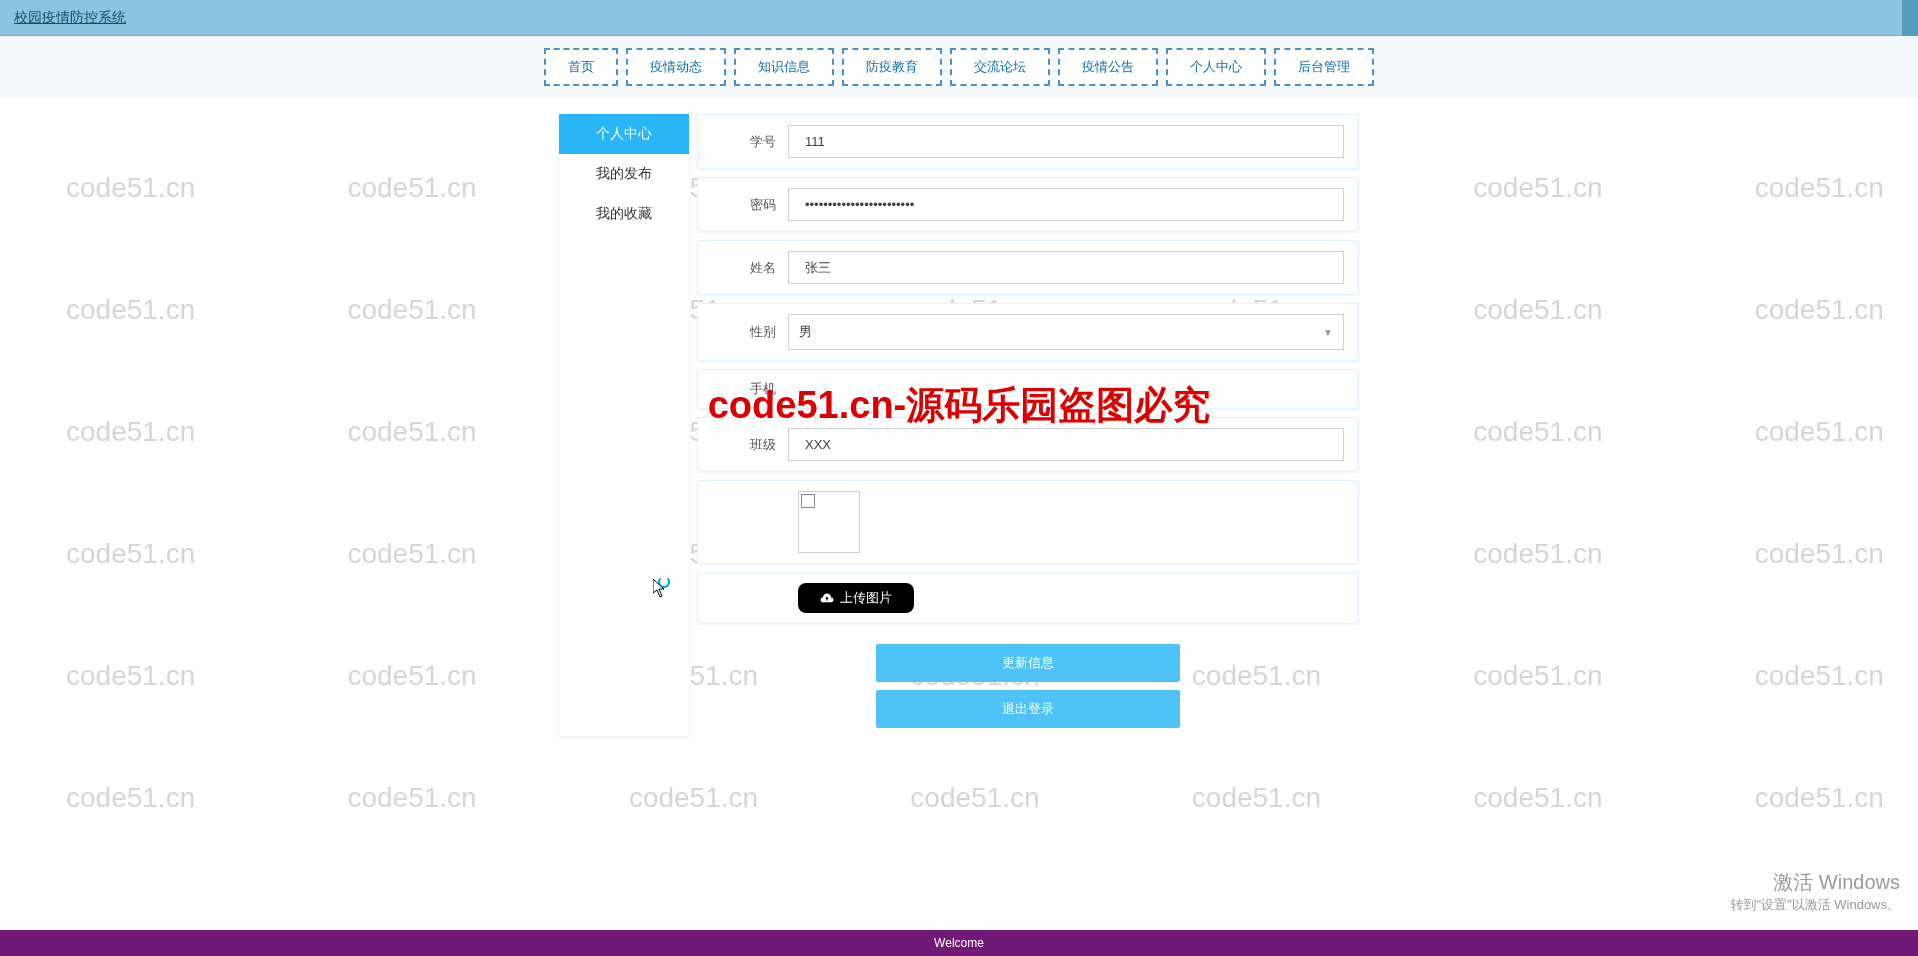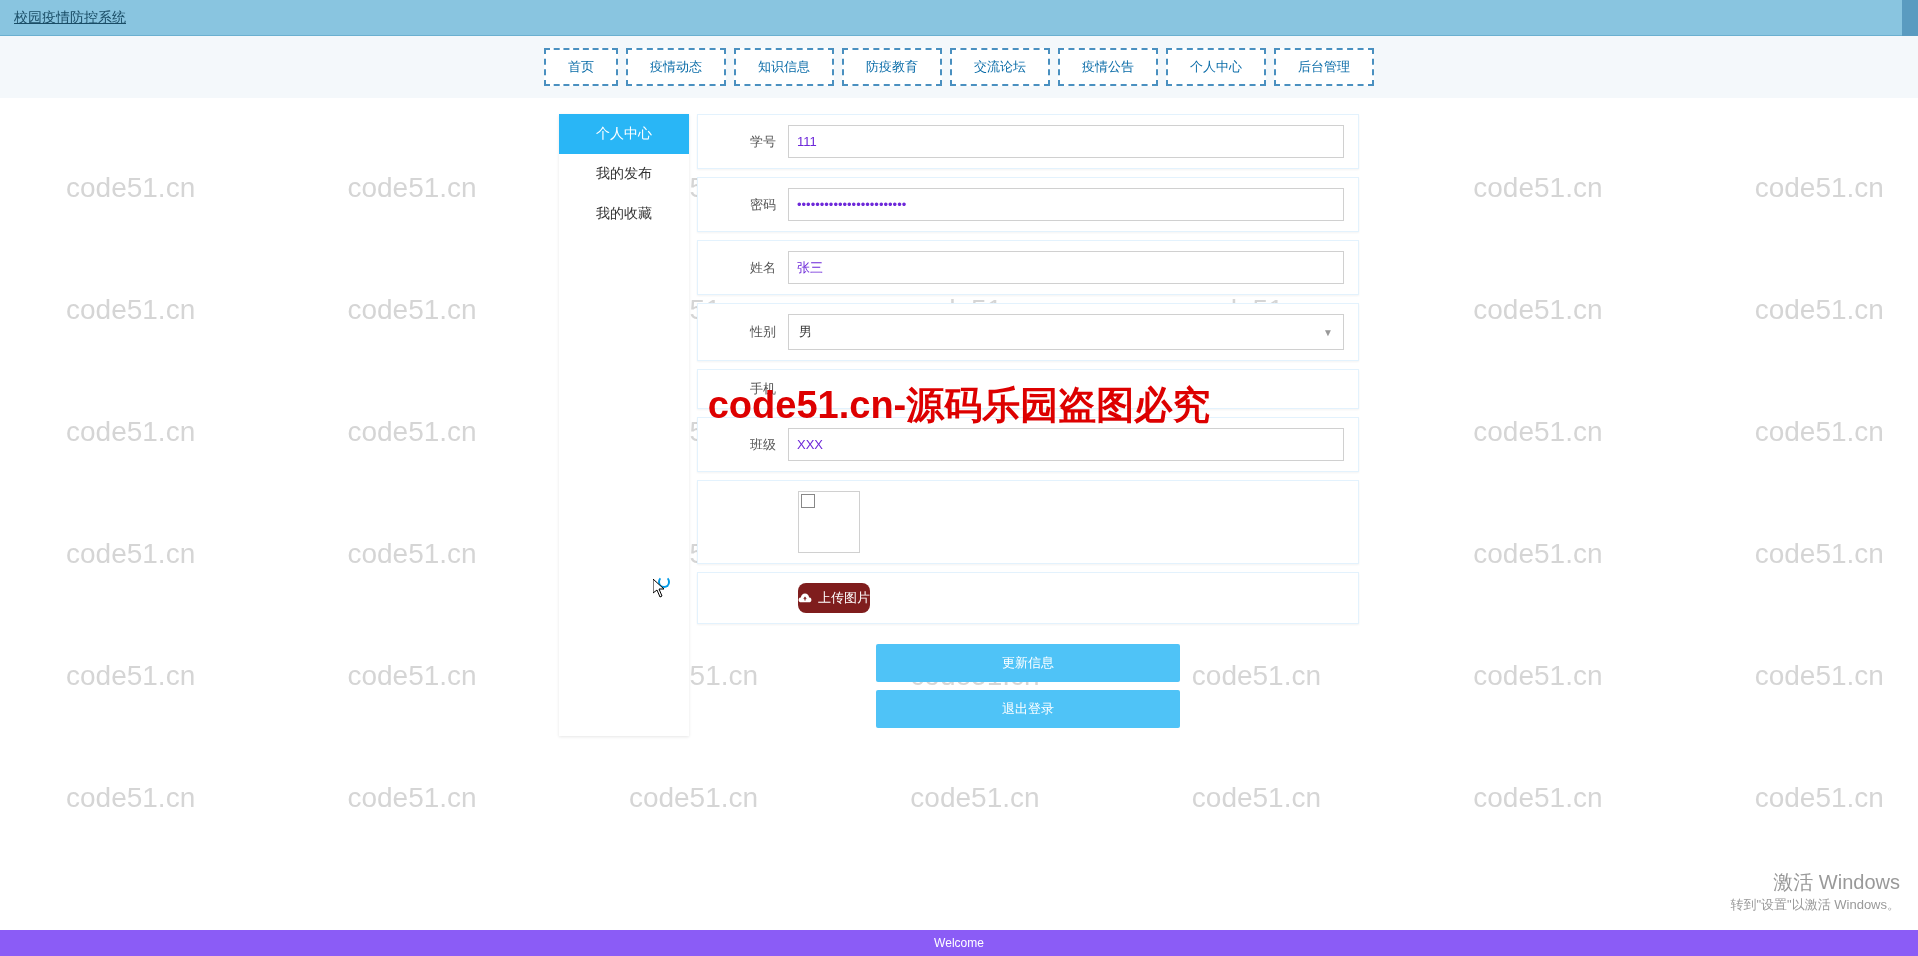--- a/index.html
+++ b/index.html
@@ -122,23 +122,23 @@
     .form-label {
       width: 76px;
       text-align: right;
       font-size: 13px;
       color: #555;
       padding-right: 12px;
     }
     .form-input {
       flex: 1;
       border: 1px solid #d0d0d0;
-      padding: 8px 8px;
-      font-size: 13px;
-      color: #6d28d9;
+      padding: 8px 16px;
+      font-size: 13px;
+      color: #404040;
     }
     .form-select {
       flex: 1;
       border: 1px solid #d0d0d0;
       padding: 8px 10px;
       font-size: 13px;
       color: #333;
       display: flex;
       justify-content: space-between;
       align-items: center;
@@ -173,23 +173,23 @@
     .upload-card {
       background: #fff;
       border: 1px solid #e3f2fd;
       padding: 10px 14px 10px 100px;
       margin-bottom: 8px;
       box-shadow: 0 1px 2px rgba(0,0,0,0.05);
     }
     .upload-btn {
       display: inline-flex;
       align-items: center;
-      background: #7f1d1d;
+      background: #000000;
       color: #fff;
-      padding: 6px 0;
+      padding: 6px 22px;
       font-size: 13px;
       cursor: pointer;
       border-radius: 8px;
     }
     .upload-icon {
       margin-right: 6px;
     }
     .action-btn {
       display: block;
       width: 304px;
@@ -217,21 +217,21 @@
     }
     .windows-activate .line2 {
       font-size: 13px;
     }
     .bottom-bar {
       position: absolute;
       bottom: 0;
       left: 0;
       width: 100%;
       height: 26px;
-      background: #8b5cf6;
+      background: #701a75;
       color: #fff;
       display: flex;
       align-items: center;
       justify-content: center;
       font-size: 12px;
       z-index: 100;
     }
     .scroll-indicator {
       position: absolute;
       top: 0;

